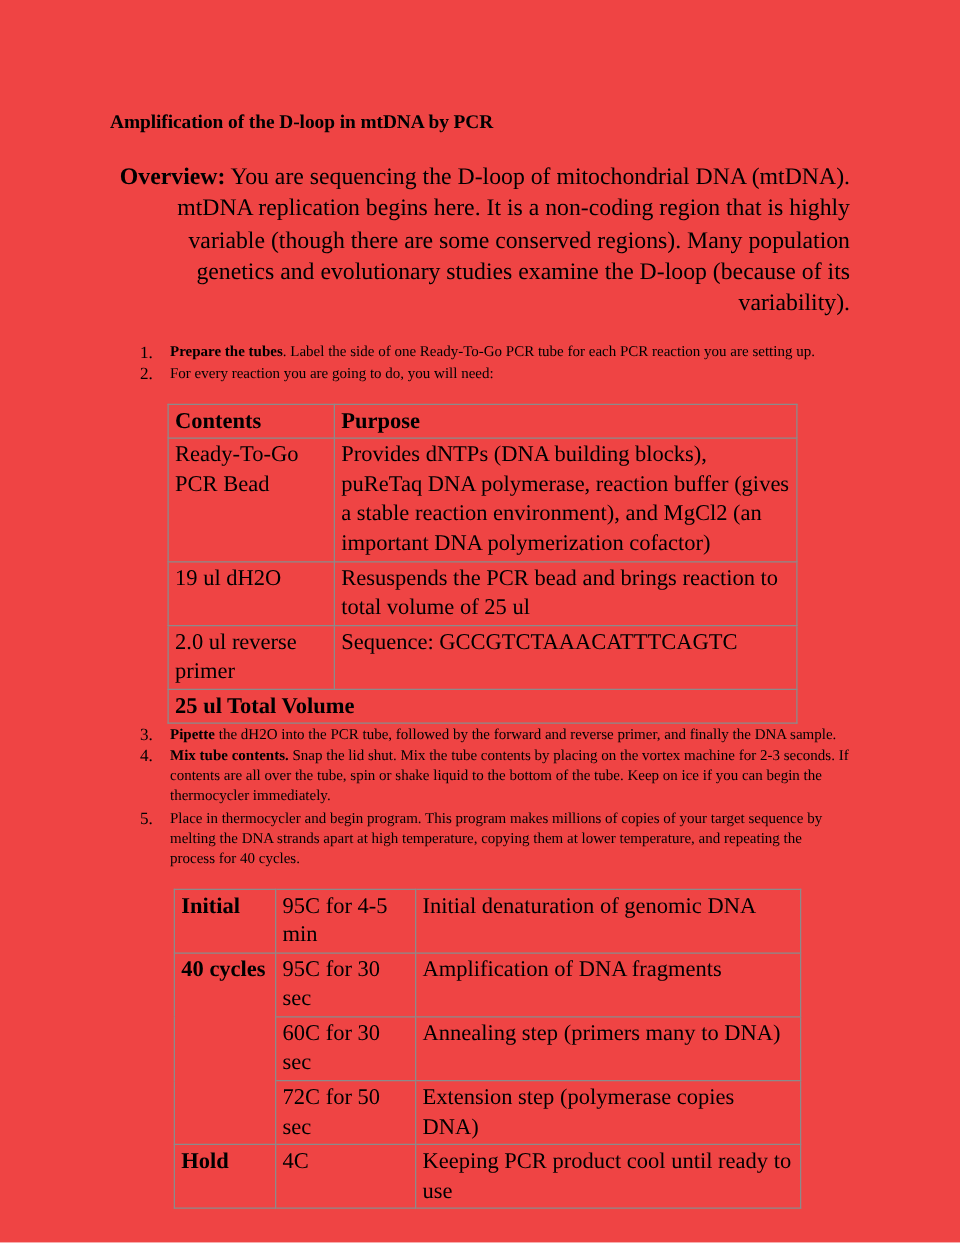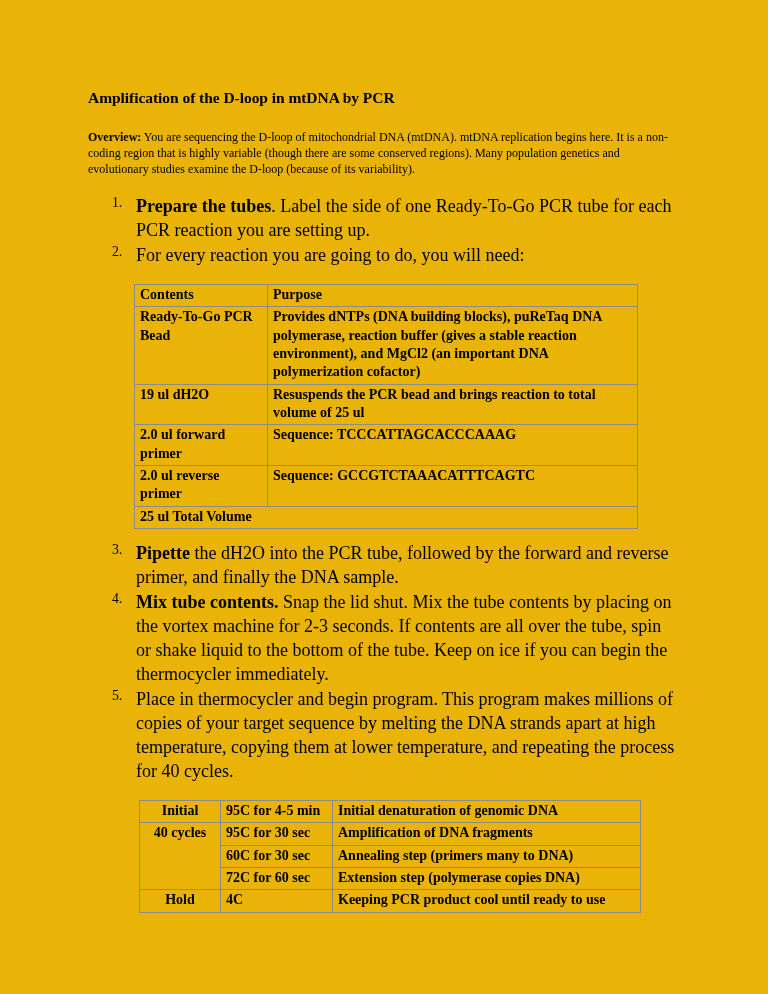--- a/index.html
+++ b/index.html
@@ -11,79 +11,78 @@
     width: 768px;
     height: 994px;
     font-family: "Liberation Serif", "DejaVu Serif", serif;
     color: #000000;
     -webkit-font-smoothing: antialiased;
   }
   .page {
     position: relative;
     width: 768px;
     height: 994px;
-    background: #eab308;
+    background: #ef4444;
     box-sizing: border-box;
     padding: 88px 88px 0 88px;
   }
   .doc-title {
     font-size: 15.5px;
     font-weight: bold;
     line-height: 1.28;
     margin: 0 0 21px 0;
     letter-spacing: -0.05px;
   }
   p.para {
-    font-size: 12px;
+    font-size: 19px;
     line-height: 1.335;
     margin: 0 0 17px 0;
-    text-align: left;
+    text-align: right;
   }
   p.para .lead {
     font-weight: bold;
   }
   ol.steps {
     margin: 0;
     padding: 0;
     list-style: none;
     counter-reset: stepnum;
   }
   ol.steps > li {
     position: relative;
     counter-increment: stepnum;
-    font-size: 18px;
+    font-size: 12px;
     line-height: 1.335;
     padding-left: 48px;
     margin: 0 0 1px 0;
   }
   ol.steps > li::before {
     content: counter(stepnum) ".";
     position: absolute;
     left: 24px;
     top: 0;
     width: 20px;
     text-align: left;
     font-size: 13.7px;
   }
   ol.steps > li .strong {
     font-weight: bold;
   }
 
   
   table.doc-table {
     border-collapse: collapse;
-    font-size: 14px;
+    font-size: 18px;
     line-height: 1.31;
     table-layout: fixed;
   }
   table.doc-table td {
     border: 1px solid #8b8b8b;
     vertical-align: top;
     padding: 1px 5px 2px 5px;
-    font-weight: bold;
   }
   table.doc-table td.b {
     font-weight: bold;
   }
 
   
   .tbl-reagents-wrap {
     margin: 17px 0 0 46px;
   }
   table.tbl-reagents {
@@ -105,21 +104,20 @@
     margin: 17px 0 0 51px;
   }
   table.tbl-cycle {
     width: 501px;
   }
   table.tbl-cycle col.c1 { width: 81px; }
   table.tbl-cycle col.c2 { width: 112px; }
   table.tbl-cycle col.c3 { width: 308px; }
   table.tbl-cycle td.rowspan-label {
     font-weight: bold;
-    text-align: center;
   }
 </style>
 </head>
 <body>
 
 <div class="page">
 
   <h1 class="doc-title">Amplification of the D-loop in mtDNA by PCR</h1>
 
   <p class="para"><span class="lead">Overview:</span><span> You are sequencing the D-loop of mitochondrial DNA (mtDNA). mtDNA replication begins here. It is a non-coding region that is highly variable (though there are some conserved regions). Many population genetics and evolutionary studies examine the D-loop (because of its variability).</span></p>
@@ -143,35 +141,31 @@
         </tr>
         <tr>
           <td>Ready-To-Go PCR Bead</td>
           <td>Provides dNTPs (DNA building blocks), puReTaq DNA polymerase, reaction buffer (gives a stable reaction environment), and MgCl2 (an important DNA polymerization cofactor)</td>
         </tr>
         <tr>
           <td>19 ul dH2O</td>
           <td>Resuspends the PCR bead and brings reaction to total volume of 25 ul</td>
         </tr>
         <tr>
-          <td>2.0 ul forward primer</td>
-          <td>Sequence: TCCCATTAGCACCCAAAG</td>
-        </tr>
-        <tr>
           <td>2.0 ul reverse primer</td>
           <td>Sequence: GCCGTCTAAACATTTCAGTC</td>
         </tr>
         <tr>
           <td class="b" colspan="2">25 ul Total Volume</td>
         </tr>
       </tbody>
     </table>
   </div>
 
-  <ol class="steps mid-steps" start="3" style="counter-reset: stepnum 2; margin-top: 12px;">
+  <ol class="steps mid-steps" start="3" style="counter-reset: stepnum 2;">
     <li><span class="strong">Pipette</span><span> the dH2O into the PCR tube, followed by the forward and reverse primer, and finally the DNA sample.</span></li>
     <li><span class="strong">Mix tube contents.</span><span> Snap the lid shut. Mix the tube contents by placing on the vortex machine for 2-3 seconds. If contents are all over the tube, spin or shake liquid to the bottom of the tube. Keep on ice if you can begin the thermocycler immediately.</span></li>
     <li><span class="strong"></span><span>Place in thermocycler and begin program. This program makes millions of copies of your target sequence by melting the DNA strands apart at high temperature, copying them at lower temperature, and repeating the process for 40 cycles.</span></li>
   </ol>
 
   <div class="tbl-cycle-wrap">
     <table class="doc-table tbl-cycle">
       <colgroup>
           <col class="c1">
           <col class="c2">
@@ -186,21 +180,21 @@
         <tr>
           <td class="rowspan-label" rowspan="3">40 cycles</td>
           <td>95C for 30 sec</td>
           <td>Amplification of DNA fragments</td>
         </tr>
         <tr>
           <td>60C for 30 sec</td>
           <td>Annealing step (primers many to DNA)</td>
         </tr>
         <tr>
-          <td>72C for 60 sec</td>
+          <td>72C for 50 sec</td>
           <td>Extension step (polymerase copies DNA)</td>
         </tr>
         <tr>
           <td class="rowspan-label">Hold</td>
           <td>4C</td>
           <td>Keeping PCR product cool until ready to use</td>
         </tr>
       </tbody>
     </table>
   </div>

